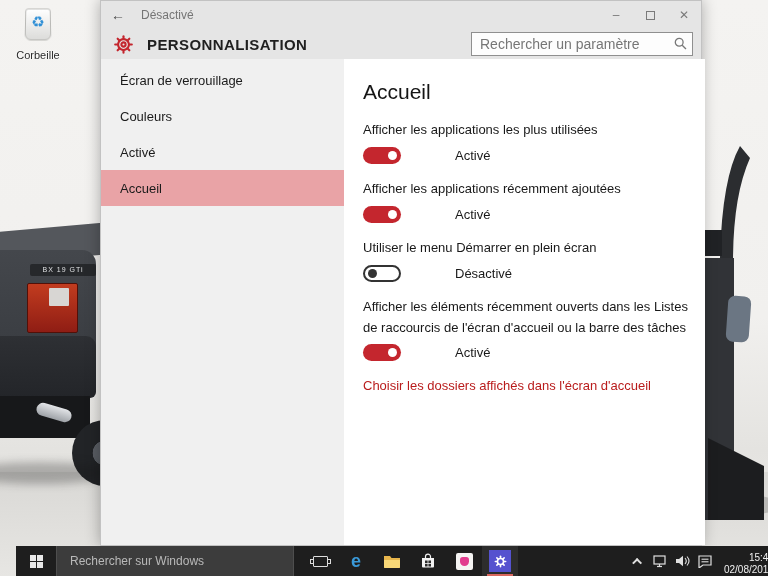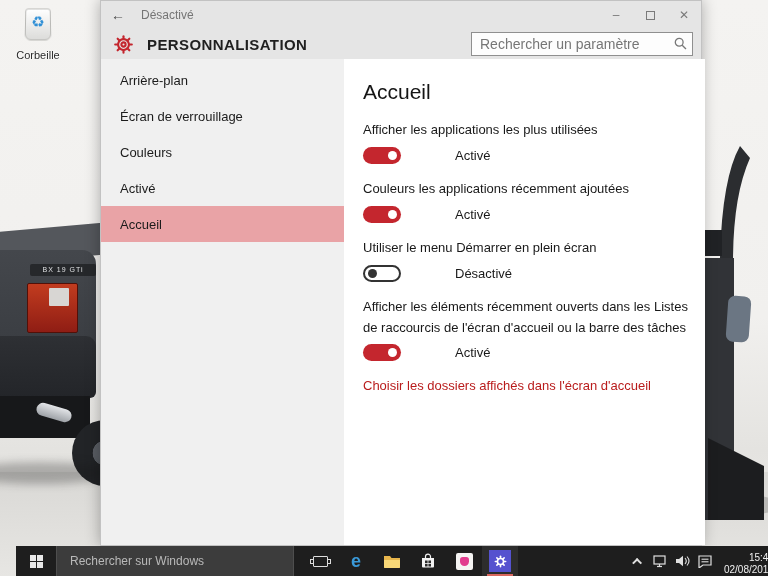--- a/index.html
+++ b/index.html
@@ -208,42 +208,41 @@
       <svg class="search-glyph" width="13" height="13" viewBox="0 0 13 13">
         <circle cx="5.2" cy="5.2" r="3.9" stroke="#777" stroke-width="1.3" fill="none"></circle>
         <line x1="8.2" y1="8.2" x2="12" y2="12" stroke="#777" stroke-width="1.3"></line>
       </svg>
     </div>
   </div>
 
   <div class="win-body">
 
     <div class="sidebar">
-      <div class="side-item">Arrière-plan</div>
       <div class="side-item">Écran de verrouillage</div>
       <div class="side-item">Couleurs</div>
       <div class="side-item">Activé</div>
       <div class="side-item selected">Accueil</div>
     </div>
 
     <div class="content">
       <h1>Accueil</h1>
 
       <div class="setting-group">
         <div class="setting-label">Afficher les applications les plus utilisées</div>
         <div class="toggle-row">
           <div class="toggle on">
               <span class="knob"></span>
             </div>
           <span class="toggle-state">Activé</span>
         </div>
       </div>
 
       <div class="setting-group">
-        <div class="setting-label">Couleurs les applications récemment ajoutées</div>
+        <div class="setting-label">Afficher les applications récemment ajoutées</div>
         <div class="toggle-row">
           <div class="toggle on">
               <span class="knob"></span>
             </div>
           <span class="toggle-state">Activé</span>
         </div>
       </div>
 
       <div class="setting-group">
         <div class="setting-label">Utiliser le menu Démarrer en plein écran</div>

